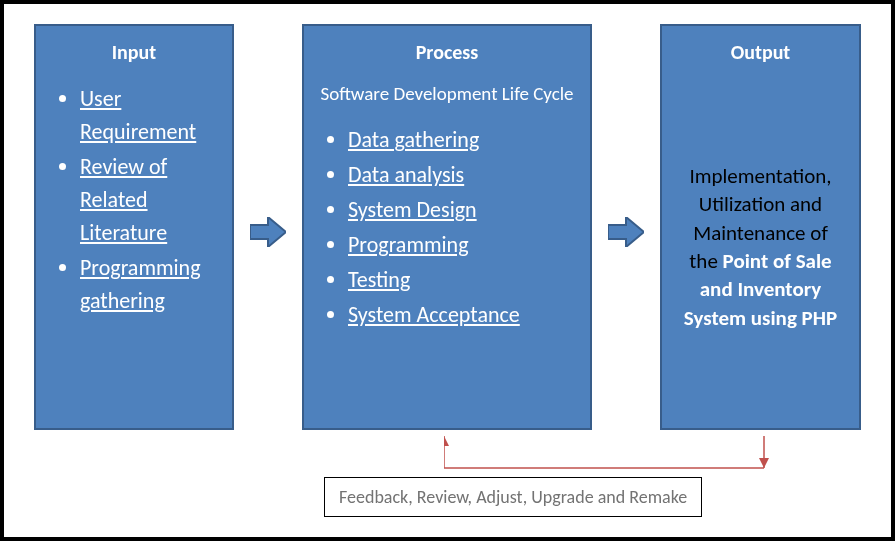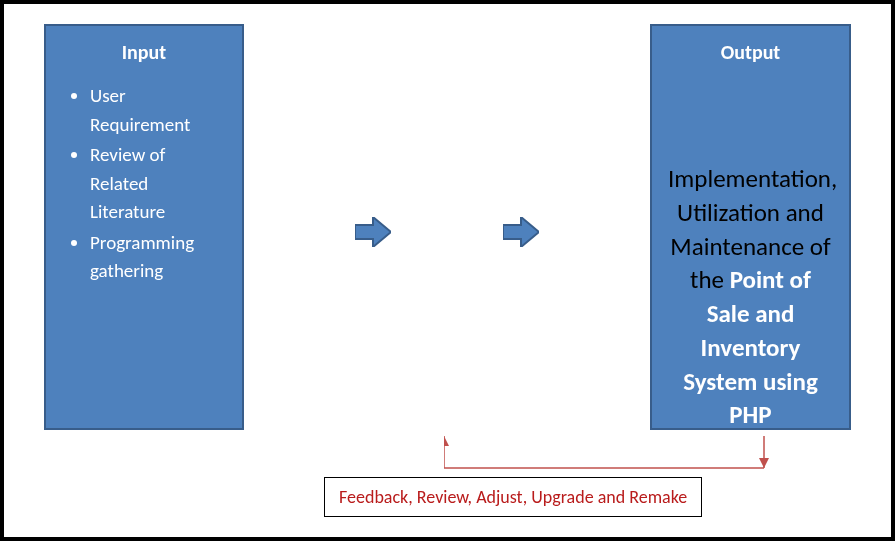--- a/index.html
+++ b/index.html
@@ -5,21 +5,21 @@
   * { box-sizing: border-box; margin: 0; padding: 0; }
   body {
     font-family: Calibri, Arial, sans-serif;
     background: #fff;
   }
   .outer-frame {
     width: 895px;
     height: 541px;
     border: 4px solid #000;
     position: relative;
-    padding: 20px 40px;
+    padding: 20px 30px;
   }
   .row {
     display: flex;
     align-items: flex-start;
     justify-content: space-between;
     gap: 8px;
   }
   .box {
     background: #4e81bd;
     border: 2px solid #385d8a;
@@ -40,28 +40,29 @@
   }
   .box-subtitle {
     text-align: center;
     font-size: 19px;
     font-weight: normal;
     margin-bottom: 18px;
   }
   .box ul {
     list-style: disc;
     padding-left: 28px;
-    font-size: 19px;
+    font-size: 22px;
     line-height: 1.5;
+    text-decoration: underline;
   }
   .box ul li { margin-bottom: 2px; }
   .output-text {
     color: #010101;
     text-align: center;
-    font-size: 25px;
+    font-size: 21px;
     line-height: 1.35;
     margin-top: 80px;
   }
   .output-text .bold-white {
     color: #fff;
     font-weight: bold;
   }
   .arrow-wrap {
     width: 38px;
     display: flex;
@@ -75,21 +76,21 @@
     margin-top: 10px;
   }
   .feedback-box {
     position: absolute;
     left: 320px;
     bottom: 20px;
     border: 1.5px solid #000;
     background: #fff;
     padding: 8px 14px;
     font-size: 18px;
-    color: #b91c1c;
+    color: #737373;
     white-space: nowrap;
   }
   .feedback-path {
     position: absolute;
     left: 440px;
     top: 432px;
     width: 370px;
     height: 56px;
     pointer-events: none;
   }
@@ -109,20 +110,32 @@
         <li>Programming gathering</li>
       </ul>
     </div>
 
     <div class="arrow-wrap">
       <svg class="block-arrow" viewBox="0 0 36 30">
         <polygon points="0,8 18,8 18,0 36,15 18,30 18,22 0,22" fill="#4e81bd" stroke="#385d8a" stroke-width="2"></polygon>
       </svg>
     </div>
 
+    <div class="box box-process">
+      <div class="box-title">Process</div>
+      <div class="box-subtitle">Software Development Life Cycle</div>
+      <ul>
+        <li>Data gathering</li>
+        <li>Data analysis</li>
+        <li>System Design</li>
+        <li>Programming</li>
+        <li>Testing</li>
+        <li>System Acceptance</li>
+      </ul>
+    </div>
 
     <div class="arrow-wrap">
       <svg class="block-arrow" viewBox="0 0 36 30">
         <polygon points="0,8 18,8 18,0 36,15 18,30 18,22 0,22" fill="#4e81bd" stroke="#385d8a" stroke-width="2"></polygon>
       </svg>
     </div>
 
     <div class="box box-output">
       <div class="box-title">Output</div>
       <div class="output-text">

